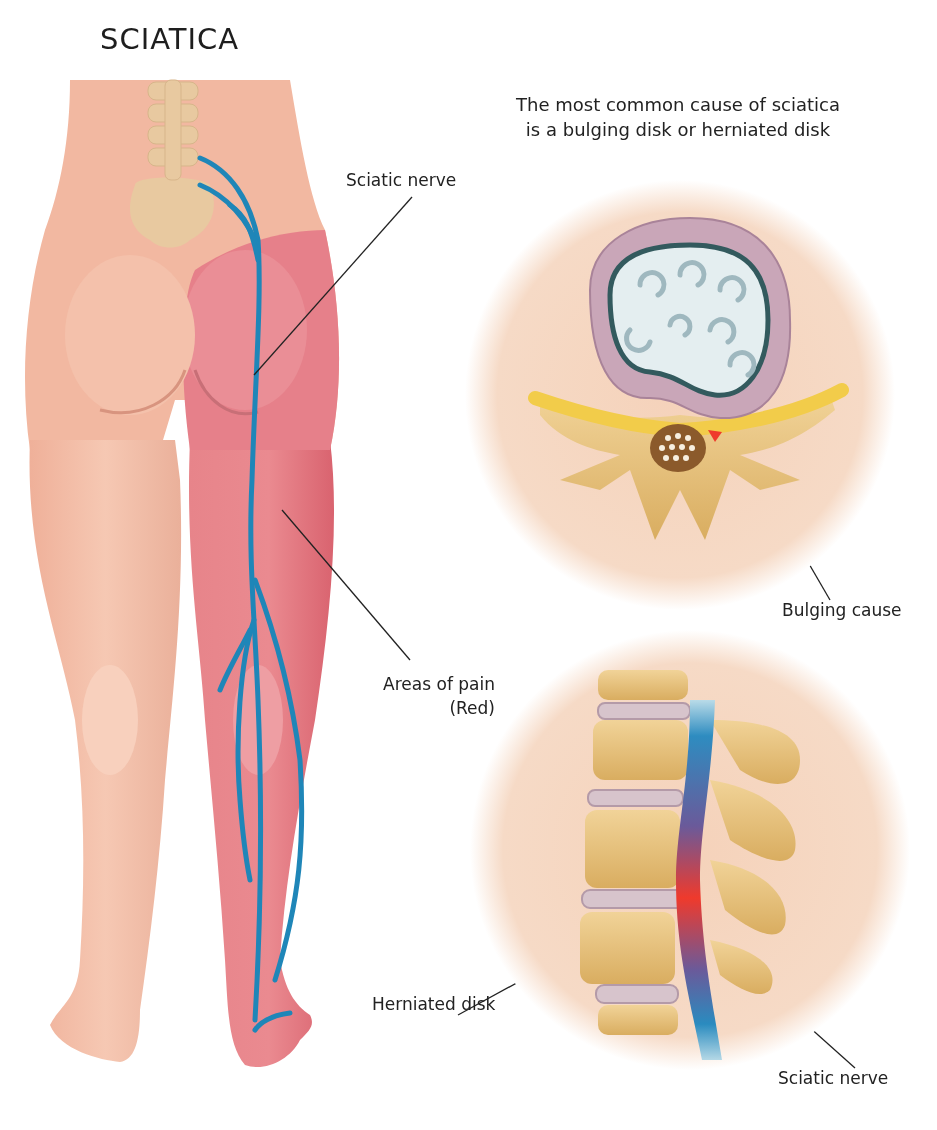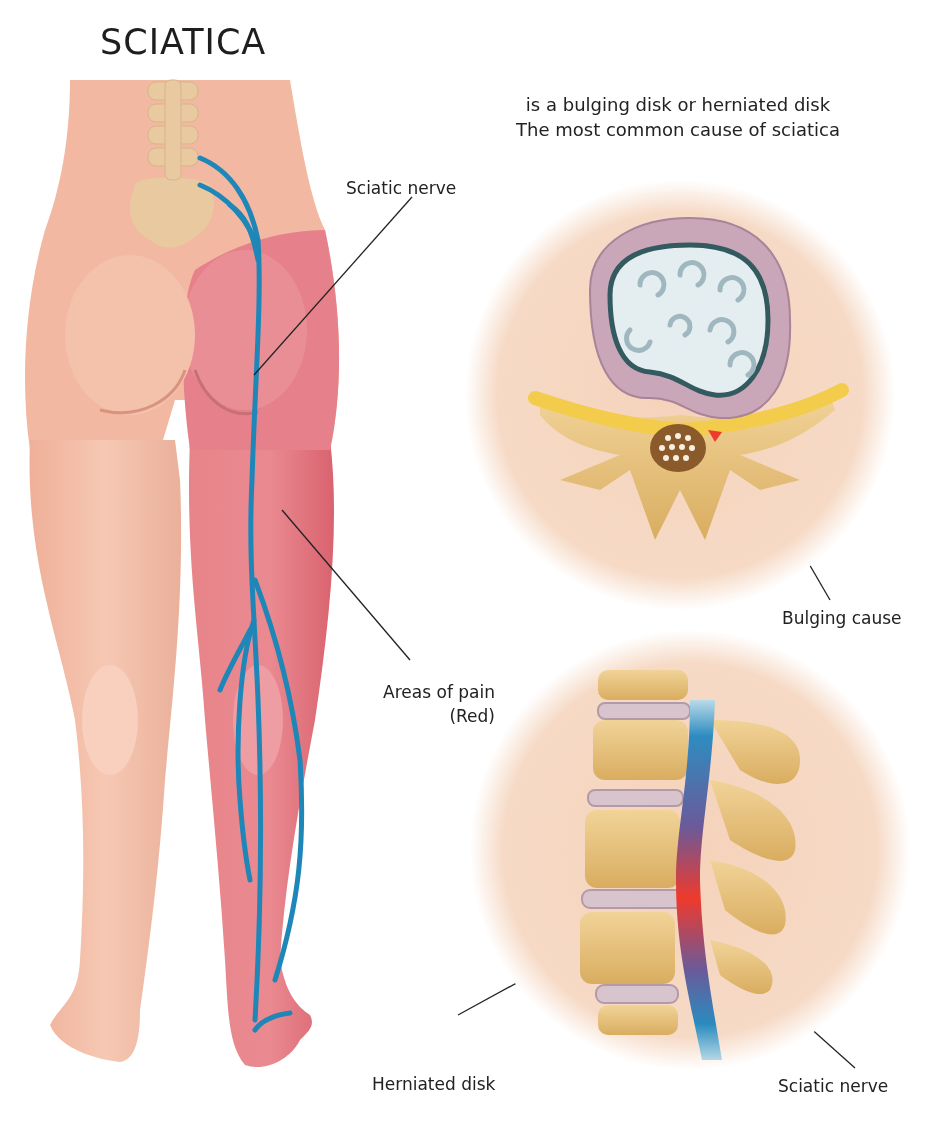--- a/index.html
+++ b/index.html
@@ -1,30 +1,30 @@
 <!DOCTYPE html>
 <html><head>
 <meta charset="utf-8">
 <style>
   html,body{margin:0;padding:0;background:#ffffff;}
   body{width:937px;height:1130px;position:relative;overflow:hidden;font-family:"DejaVu Sans","Liberation Sans",sans-serif;color:#222;}
-  .title{position:absolute;left:100px;top:22px;font-size:35px;letter-spacing:1px;color:#1e1e1e;font-weight:normal;}
+  .title{position:absolute;left:100px;top:22px;font-size:29px;letter-spacing:1px;color:#1e1e1e;font-weight:normal;}
   .subtitle{position:absolute;left:478px;top:92px;width:400px;text-align:center;font-size:18px;line-height:25px;color:#222;}
-  .label{position:absolute;font-size:17px;color:#222;white-space:nowrap;margin-top:8px;}
+  .label{position:absolute;font-size:17px;color:#222;white-space:nowrap;}
   .label.center{text-align:center;}
   svg.art{position:absolute;left:0;top:0;}
 </style>
 </head>
 <body>
 
 <div class="title">SCIATICA</div>
 
 <div class="subtitle">
+  <div>The most common cause of sciatica</div>
   <div>is a bulging disk or herniated disk</div>
-  <div>The most common cause of sciatica</div>
 </div>
 
 <svg class="art" width="937" height="1130" viewBox="0 0 937 1130">
   <defs>
     <radialGradient id="insetGrad" cx="50%" cy="50%" r="50%">
       <stop offset="0%" stop-color="#f5d2ba"></stop>
       <stop offset="85%" stop-color="#f6dac6"></stop>
       <stop offset="100%" stop-color="#ffffff"></stop>
     </radialGradient>
     <linearGradient id="nerveGrad" x1="0" y1="0" x2="0" y2="1">
@@ -161,14 +161,14 @@
     <path d="M690,700 C690,780 676,830 676,880 C676,950 690,1000 702,1060 L722,1060 C712,1000 702,950 700,880 C700,830 712,780 715,700 Z" fill="url(#nerveGrad)"></path>
   </g>
 </svg>
 
 <div class="label" style="left:346px;top:170px;">Sciatic nerve</div>
 <div class="label center" style="left:340px;top:672px;width:155px;line-height:24px;text-align:right;">
   <div>Areas of pain</div>
   <div>(Red)</div>
 </div>
 <div class="label" style="left:782px;top:600px;">Bulging cause</div>
-<div class="label" style="left:372px;top:1066px;">Herniated disk</div>
+<div class="label" style="left:372px;top:994px;">Herniated disk</div>
 <div class="label" style="left:778px;top:1068px;">Sciatic nerve</div>
 
 </body></html>

